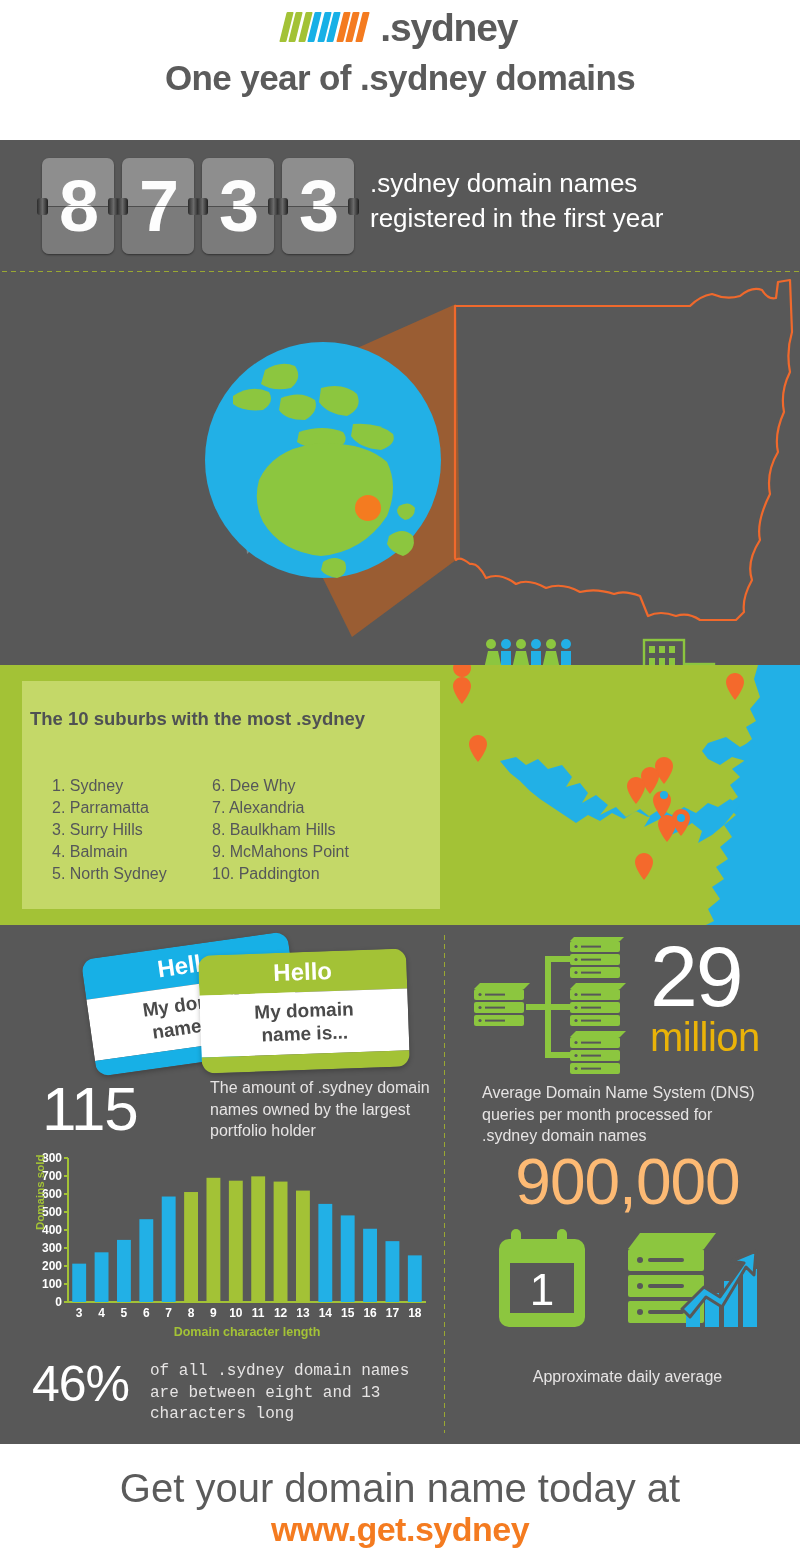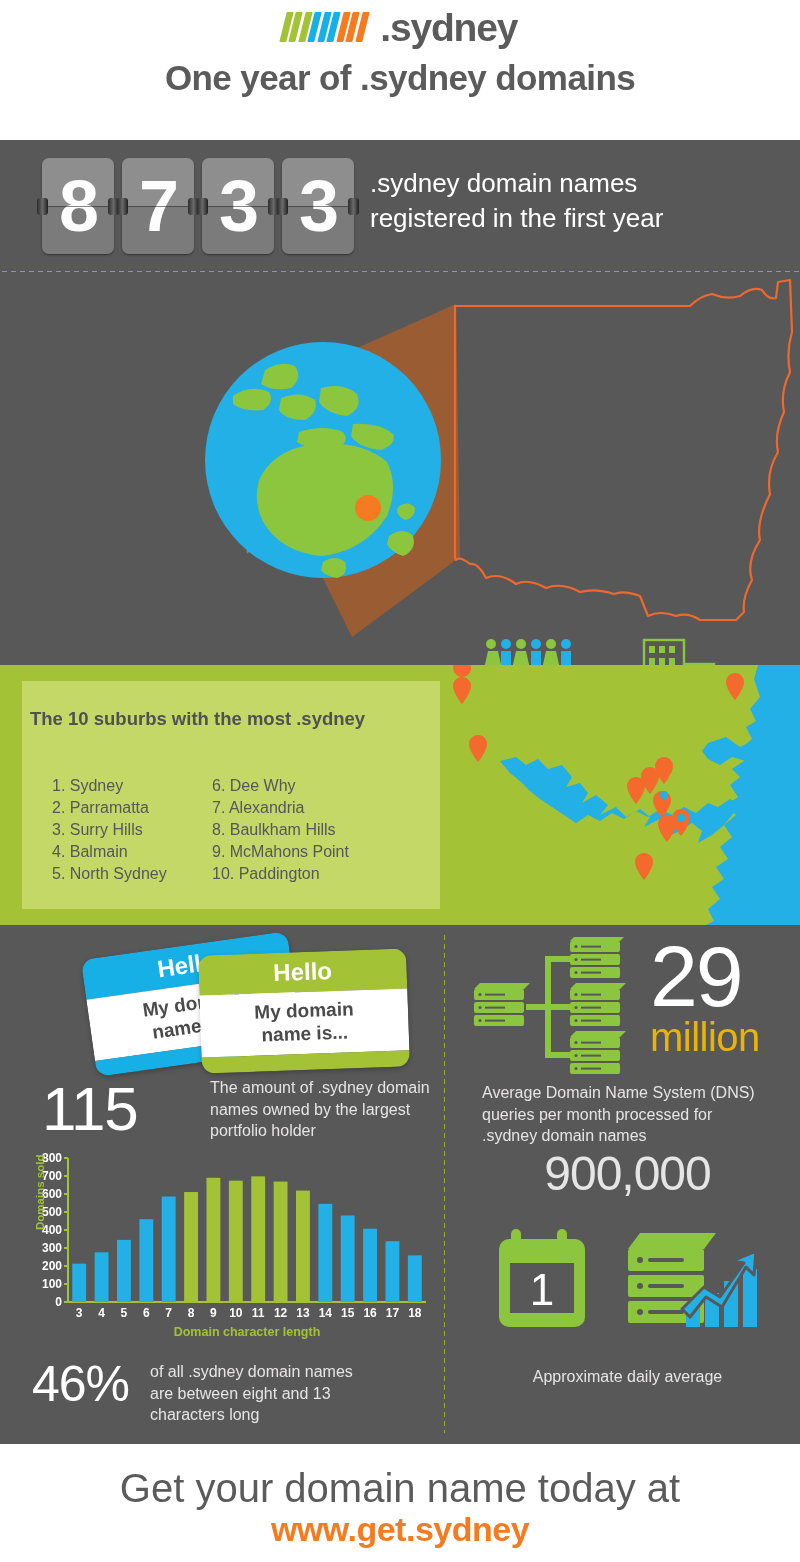--- a/index.html
+++ b/index.html
@@ -60,27 +60,27 @@
   .tag .foot{height:16px;}
   #tag-blue{left:88px;top:20px;transform:rotate(-8deg);}
   #tag-blue .band,#tag-blue .foot{background:#17b0e6;}
   #tag-green{left:200px;top:27px;transform:rotate(-2deg);}
   #tag-green .band,#tag-green .foot{background:#a3c236;}
   #n115{position:absolute;left:42px;top:153px;font-size:62px;font-weight:300;color:#fff;line-height:1;letter-spacing:-1px;}
   #c115{position:absolute;left:168px;top:152px;width:262px;font-size:16px;color:#e6e4e4;line-height:1.35;margin-left:42px;}
 
   #chart{position:absolute;left:22px;top:225px;width:410px;height:190px;}
   #n46{position:absolute;left:32px;top:434px;font-size:50px;font-weight:300;color:#fff;line-height:1;letter-spacing:-1px;}
-  #c46{position:absolute;left:150px;top:436px;width:270px;font-size:16px;color:#e6e4e4;line-height:1.35;}
+  #c46{position:absolute;left:150px;top:436px;width:270px;font-size:16px;color:#e6e4e4;line-height:1.35;font-family:Liberation Mono, monospace;}
 
   #dnsart{position:absolute;left:470px;top:12px;}
   #n29{position:absolute;left:650px;top:12px;font-size:86px;font-weight:300;color:#fff;line-height:.92;letter-spacing:-2px;}
   #n29m{position:absolute;left:650px;top:92px;font-size:40px;font-weight:300;color:#eab308;line-height:1;letter-spacing:-0.5px;}
   #c29{position:absolute;left:482px;top:157px;width:310px;font-size:16px;color:#e6e4e4;line-height:1.35;}
-  #n900{position:absolute;left:455px;top:225px;width:345px;text-align:center;font-size:48px;font-weight:300;color:#e5e5e5;line-height:1;letter-spacing:-1px;}
+  #n900{position:absolute;left:455px;top:225px;width:345px;text-align:center;font-size:64px;font-weight:300;color:#fdba74;line-height:1;letter-spacing:-1px;}
   #calart{position:absolute;left:495px;top:300px;}
   #srvart{position:absolute;left:620px;top:298px;}
   #cdaily{position:absolute;left:455px;top:443px;width:345px;text-align:center;font-size:16px;color:#e6e4e4;}
 
   
   #footer{position:absolute;left:0;top:1444px;width:800px;height:118px;background:#fff;}
   #f1{position:absolute;left:0;top:22px;width:800px;text-align:center;font-size:40px;color:#5b5b5b;}
   #f2{position:absolute;left:0;top:66px;width:800px;text-align:center;font-size:34px;font-weight:bold;color:#f47b20;letter-spacing:-0.5px;}
 </style>
 </head>

